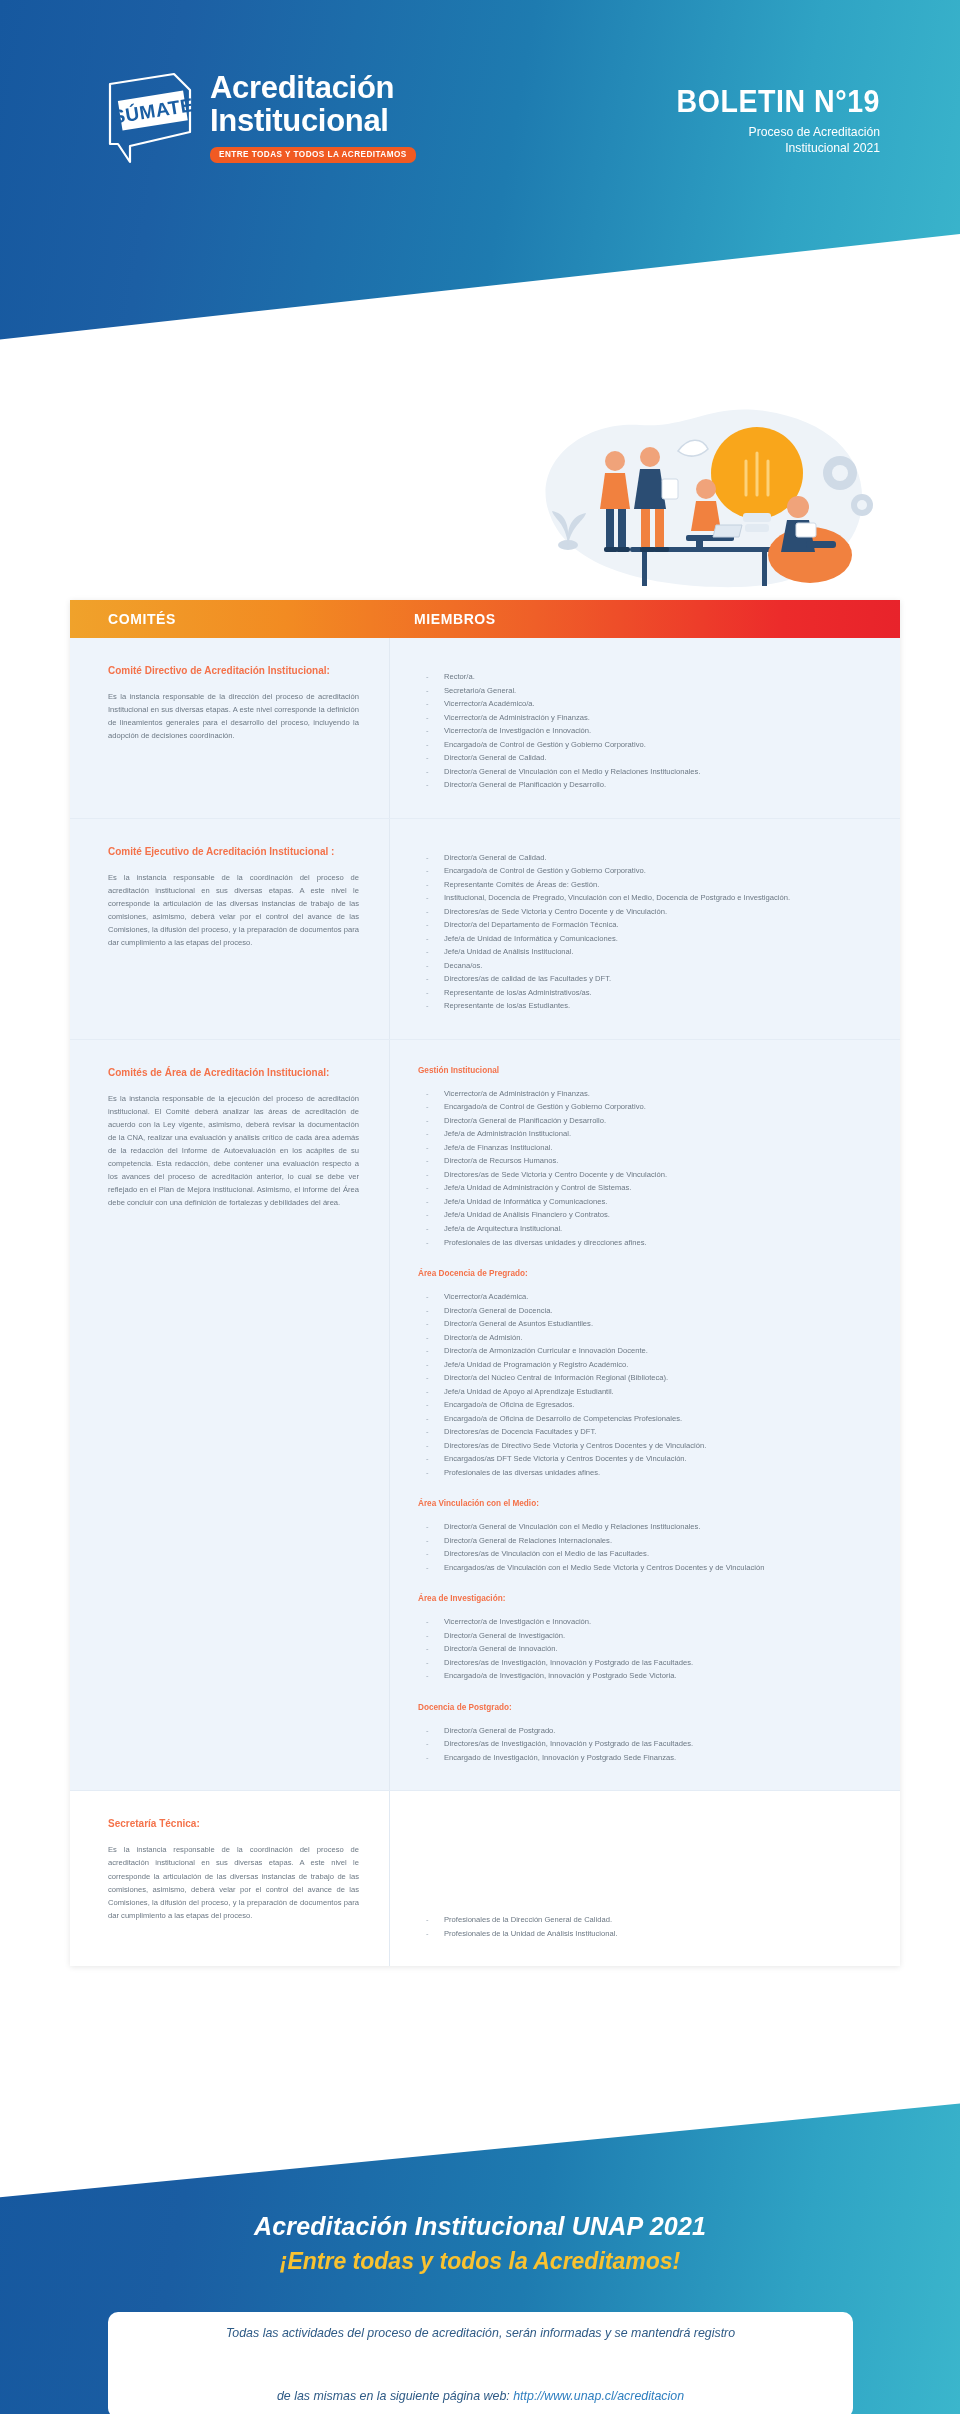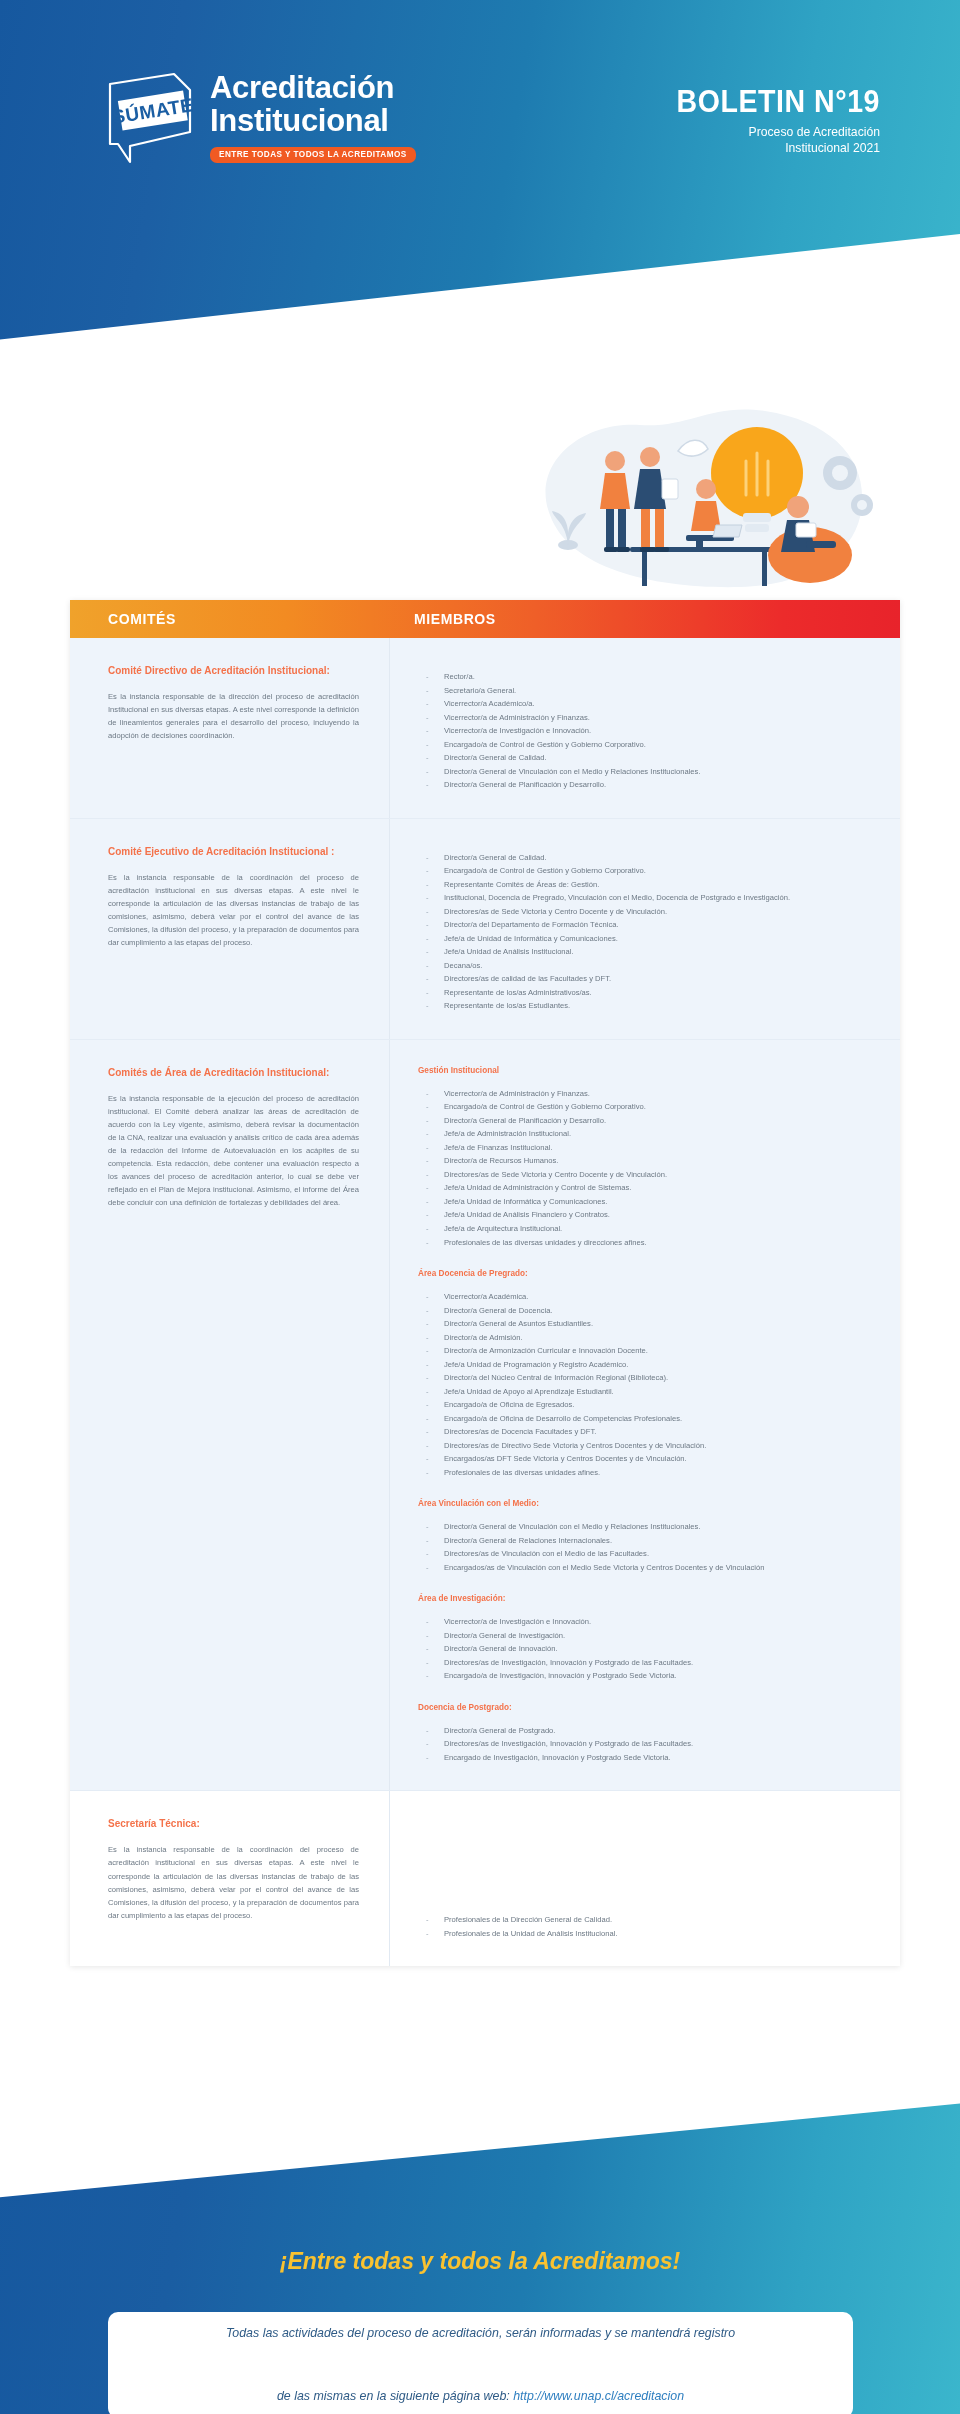--- a/index.html
+++ b/index.html
@@ -497,21 +497,21 @@
             <li>Directores/as de Investigación, Innovación y Postgrado de las Facultades.</li>
             <li>Encargado/a de Investigación, innovación y Postgrado Sede Victoria.</li>
           </ul>
         </div>
 
         <div class="grp">
           <div class="grp-title">Docencia de Postgrado:</div>
           <ul class="members">
             <li>Director/a General de Postgrado.</li>
             <li>Directores/as de Investigación, Innovación y Postgrado de las Facultades.</li>
-            <li>Encargado de Investigación, Innovación y Postgrado Sede Victoria.</li>
+            <li>Encargado de Investigación, Innovación y Postgrado Sede Finanzas.</li>
           </ul>
         </div>
 
       </div>
     </div>
 
     <div class="trow plain">
       <div class="cell-left">
         <div class="com-title">Secretaría Técnica:</div>
         <div class="com-body">Es la instancia responsable de la coordinación del proceso de acreditación institucional en sus diversas etapas. A este nivel le corresponde la articulación de las diversas instancias de trabajo de las comisiones, asimismo, deberá velar por el control del avance de las Comisiones, la difusión del proceso, y la preparación de documentos para dar cumplimiento a las etapas del proceso.</div>
@@ -524,20 +524,21 @@
           </ul>
         </div>
       </div>
     </div>
 
   </div>
 
   <div class="footer-band">
     <div class="footer-wedge"></div>
 
+    <div class="footer-title">Acreditación Institucional UNAP 2021</div>
     <div class="footer-sub">¡Entre todas y todos la Acreditamos!</div>
 
     <div class="footer-note">
       <div class="footer-note-line">Todas las actividades del proceso de acreditación, serán informadas y se mantendrá registro</div>
       <div class="footer-note-line">
         <span>de las mismas en la siguiente página web:</span>
         <span class="footer-url">http://www.unap.cl/acreditacion</span>
       </div>
     </div>
   </div>

